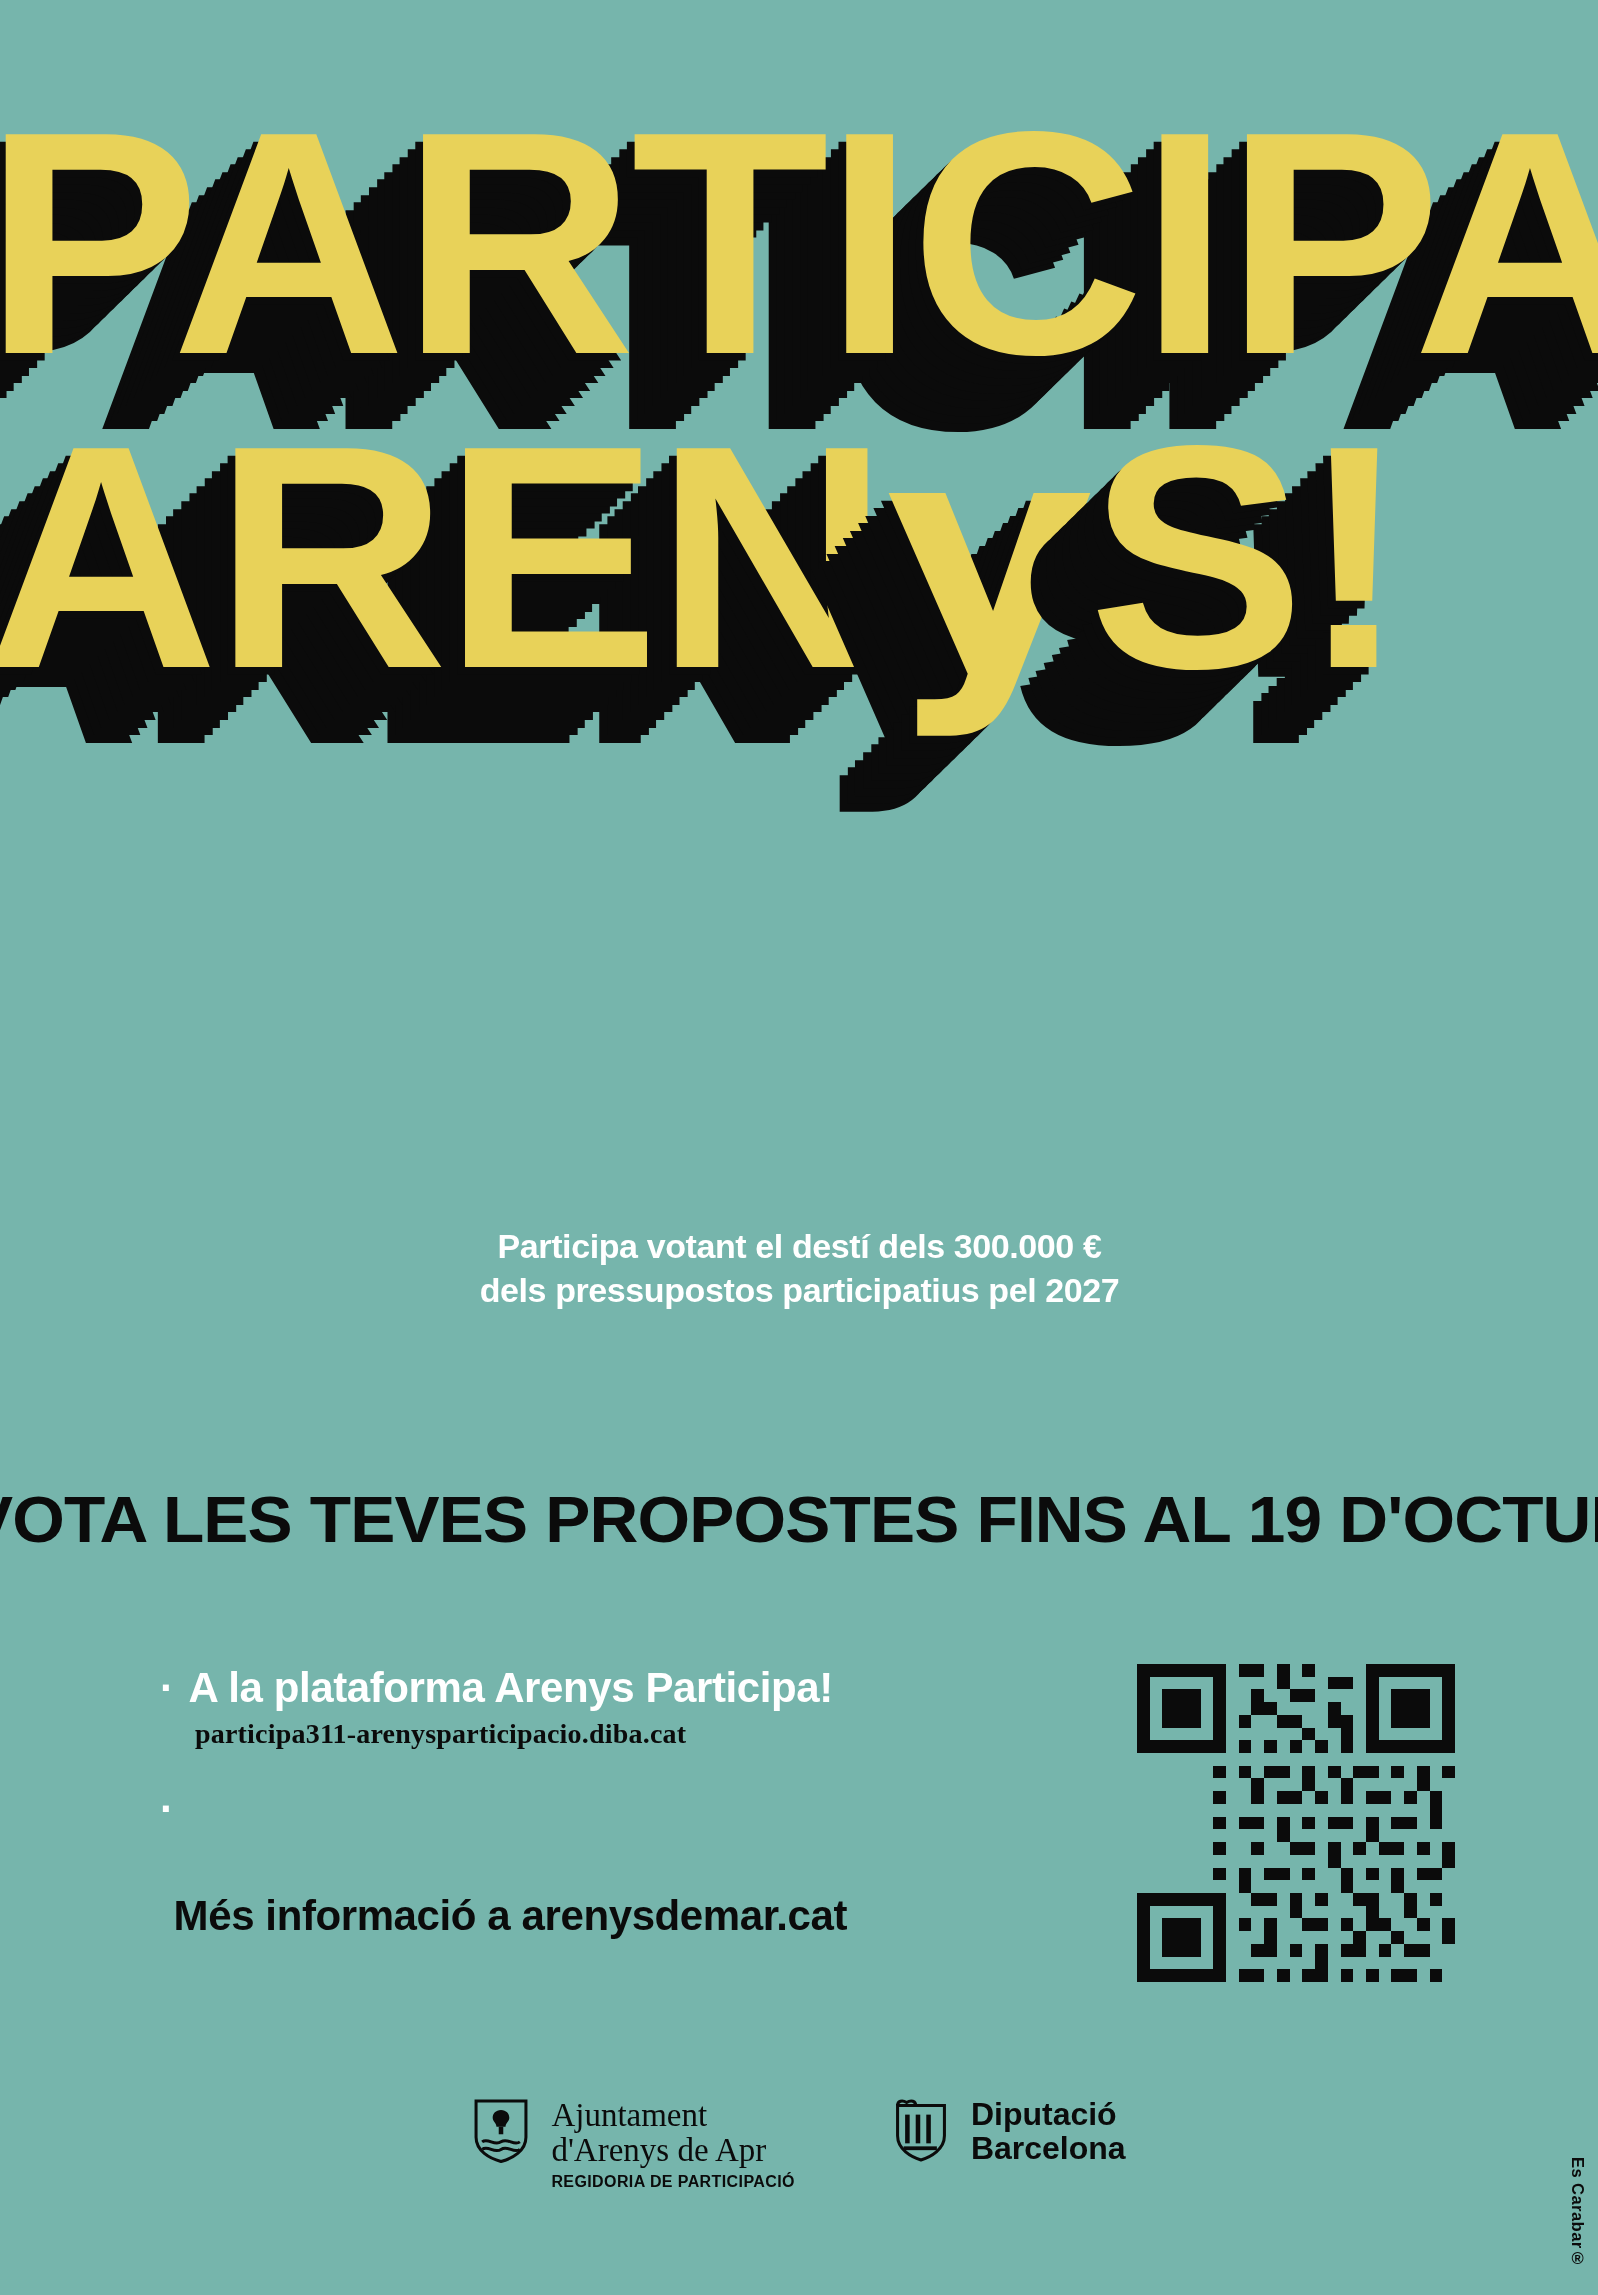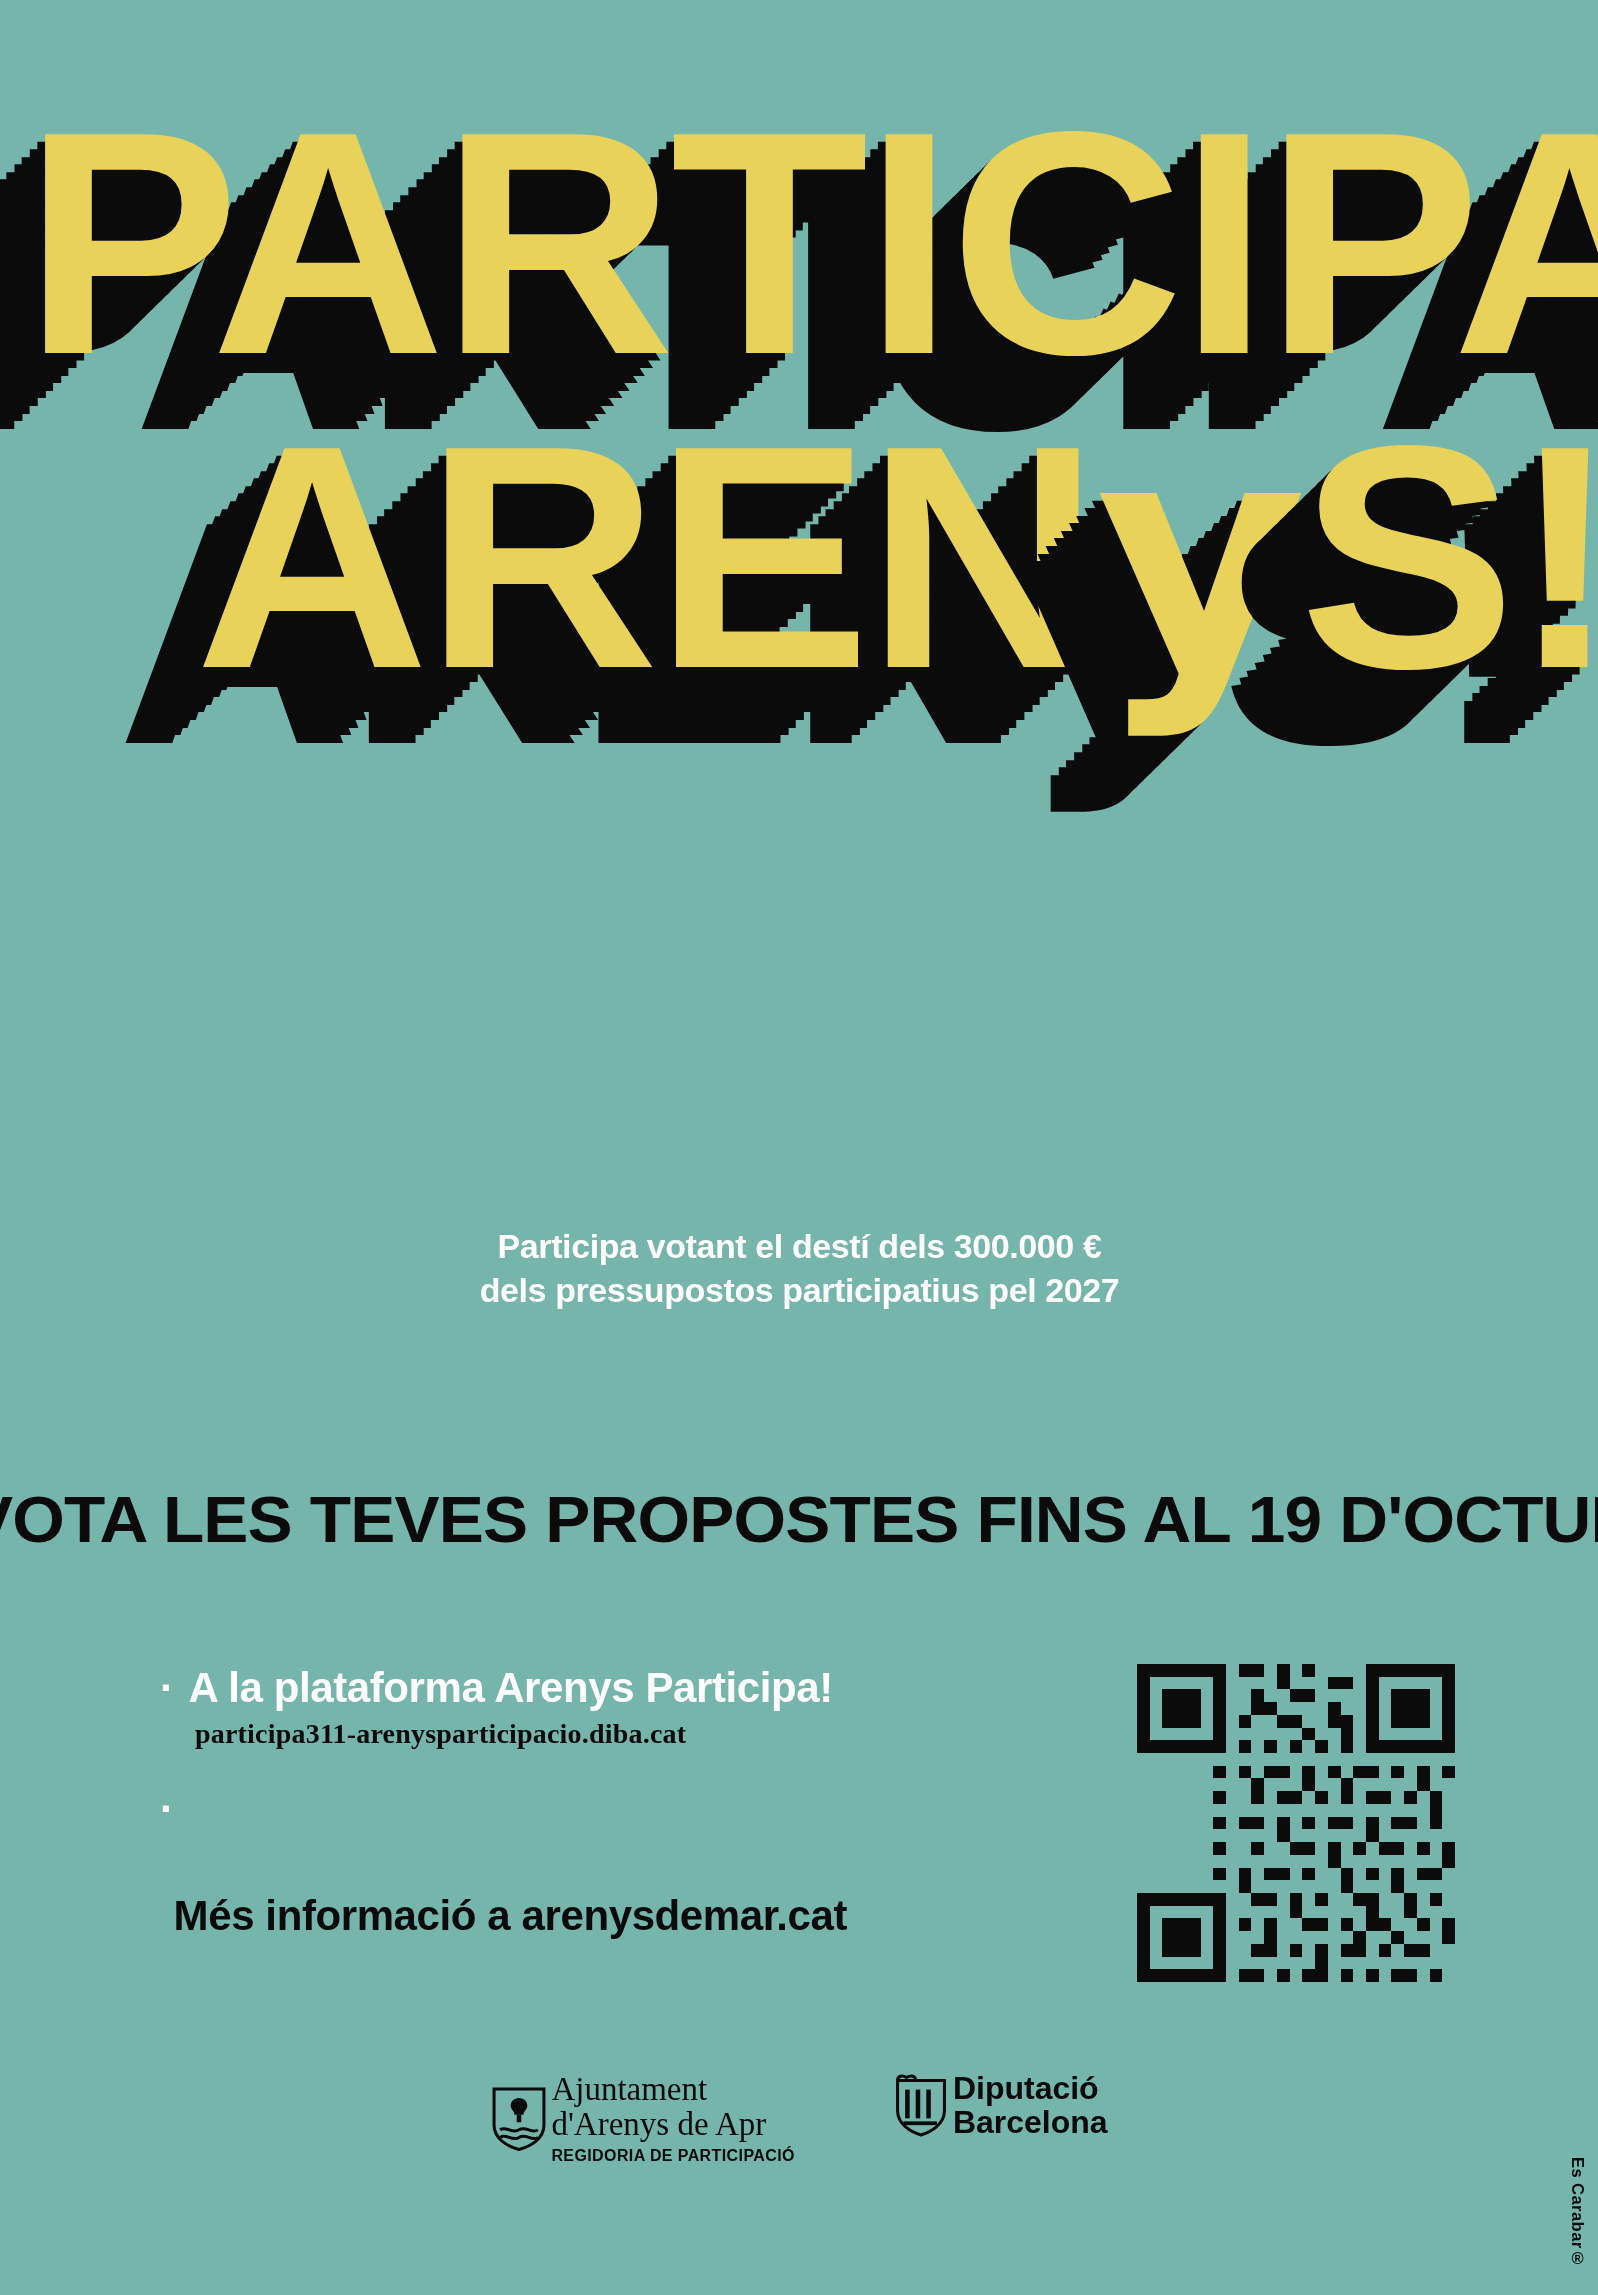--- a/index.html
+++ b/index.html
@@ -16,22 +16,21 @@
     height: 2295px;
     background: #76b5ac;
   }
 
   
   .headline {
     position: absolute;
     left: 0;
     top: 113px;
     width: 1599px;
-    text-align: right;
-    padding-left: 39px;
+    text-align: left;
   }
   .hl-line {
     position: relative;
     font-family: "Liberation Sans Narrow", "Liberation Sans", sans-serif;
     font-weight: 700;
     color: #e8d259;
     letter-spacing: -4.5px;
     line-height: 0.82;
     white-space: nowrap;
     transform: scaleX(1.02);
@@ -129,21 +128,21 @@
   
   .footer {
     position: absolute;
     left: 0; top: 2072px;
     width: 1599px;
     display: flex;
     justify-content: center;
     align-items: flex-start;
     gap: 98px;
   }
-  .logo { display: flex; align-items: center; gap: 4px; color: #0b0b0b; }
+  .logo { display: flex; align-items: flex-start; gap: 22px; color: #0b0b0b; margin-top: 26px; }
   .crest { width: 56px; height: 65px; }
   .logo-txt { line-height: 1.05; }
   .aj-1 { font-family: "Liberation Serif", serif; font-size: 33px; }
   .aj-2 { font-family: "Liberation Serif", serif; font-size: 33px; }
   .aj-3 { font-size: 16px; font-weight: 700; letter-spacing: 0.4px; margin-top: 6.8px; }
   .dip-1 { font-size: 32px; font-weight: 700; }
   .dip-2 { font-size: 32px; font-weight: 700; }
 
   
   .credit {

